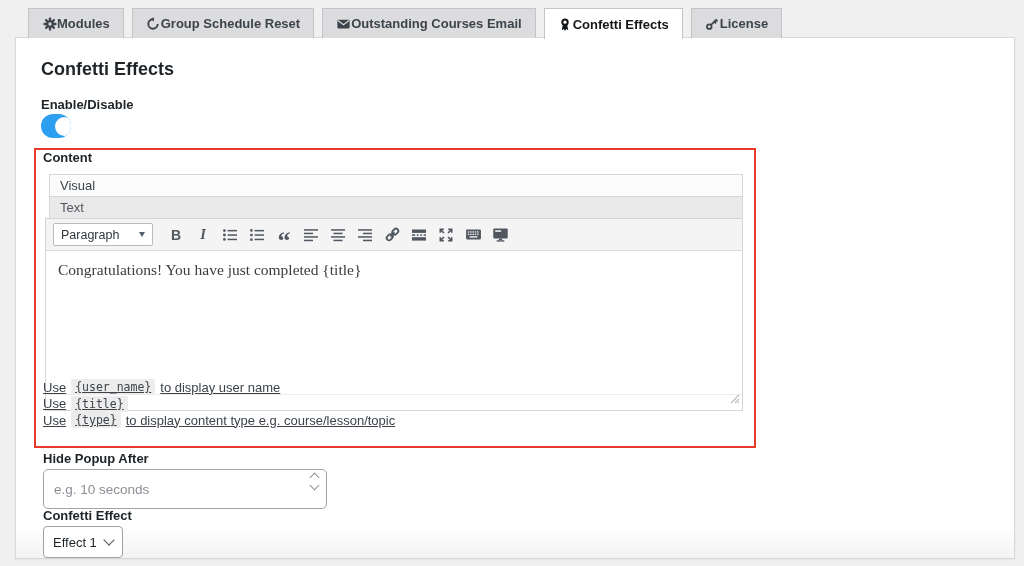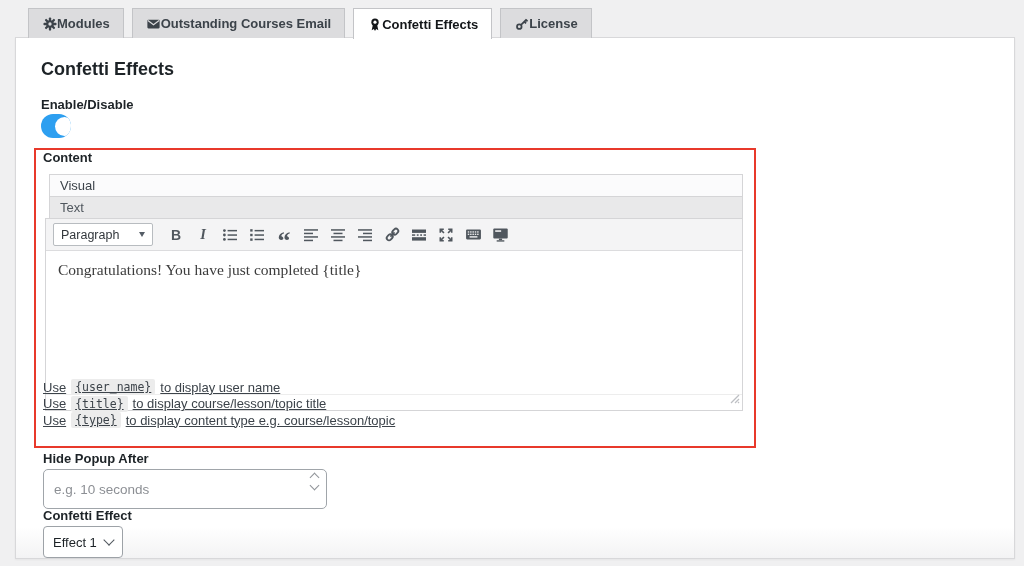--- a/index.html
+++ b/index.html
@@ -86,20 +86,29 @@
               <rect x="6.7" y="0.5" width="2.6" height="15" rx="1" transform="rotate(-45 8 8)"></rect>
               <circle cx="8" cy="8" r="4.4"></circle>
               <circle cx="8" cy="8" r="1.9" fill="#dcdcde"></circle>
             </g>
           </svg>
       </span>
       <span>Modules</span>
     </div>
     <div class="tab">
       <span class="ticon">
+        <svg width="14" height="14" viewBox="0 0 16 16">
+            <path d="M8 2.6 A5.4 5.4 0 1 0 13.4 8" fill="none" stroke="#3c434a" stroke-width="2.1"></path>
+            <path d="M9.1 0.3 L9.1 4.9 L4.8 2.6 Z" fill="#3c434a"></path>
+          </svg>
+      </span>
+      <span>Group Schedule Reset</span>
+    </div>
+    <div class="tab">
+      <span class="ticon">
         <svg width="15" height="14" viewBox="0 0 16 16">
             <rect x="1" y="3" width="14" height="10" rx="1.2" fill="#3c434a"></rect>
             <path d="M1.6 4 8 8.8 14.4 4" stroke="#dcdcde" stroke-width="1.3" fill="none"></path>
           </svg>
       </span>
       <span>Outstanding Courses Email</span>
     </div>
     <div class="tab active">
       <span class="ticon">
         <svg width="14" height="15" viewBox="0 0 16 16">
@@ -271,21 +280,20 @@
 
     <div class="hints">
       <div class="hint-line">
         <span>Use</span>
         <span class="code">{user_name}</span>
         <span>to display user name</span>
       </div>
       <div class="hint-line">
         <span>Use</span>
         <span class="code">{title}</span>
-        <span>to display course/lesson/topic title</span>
       </div>
       <div class="hint-line">
         <span>Use</span>
         <span class="code">{type}</span>
         <span>to display content type e.g. course/lesson/topic</span>
       </div>
     </div>
 
     <div class="field-label" style="left:27px;top:413px;">Hide Popup After</div>
     <div class="num-input-wrap">

